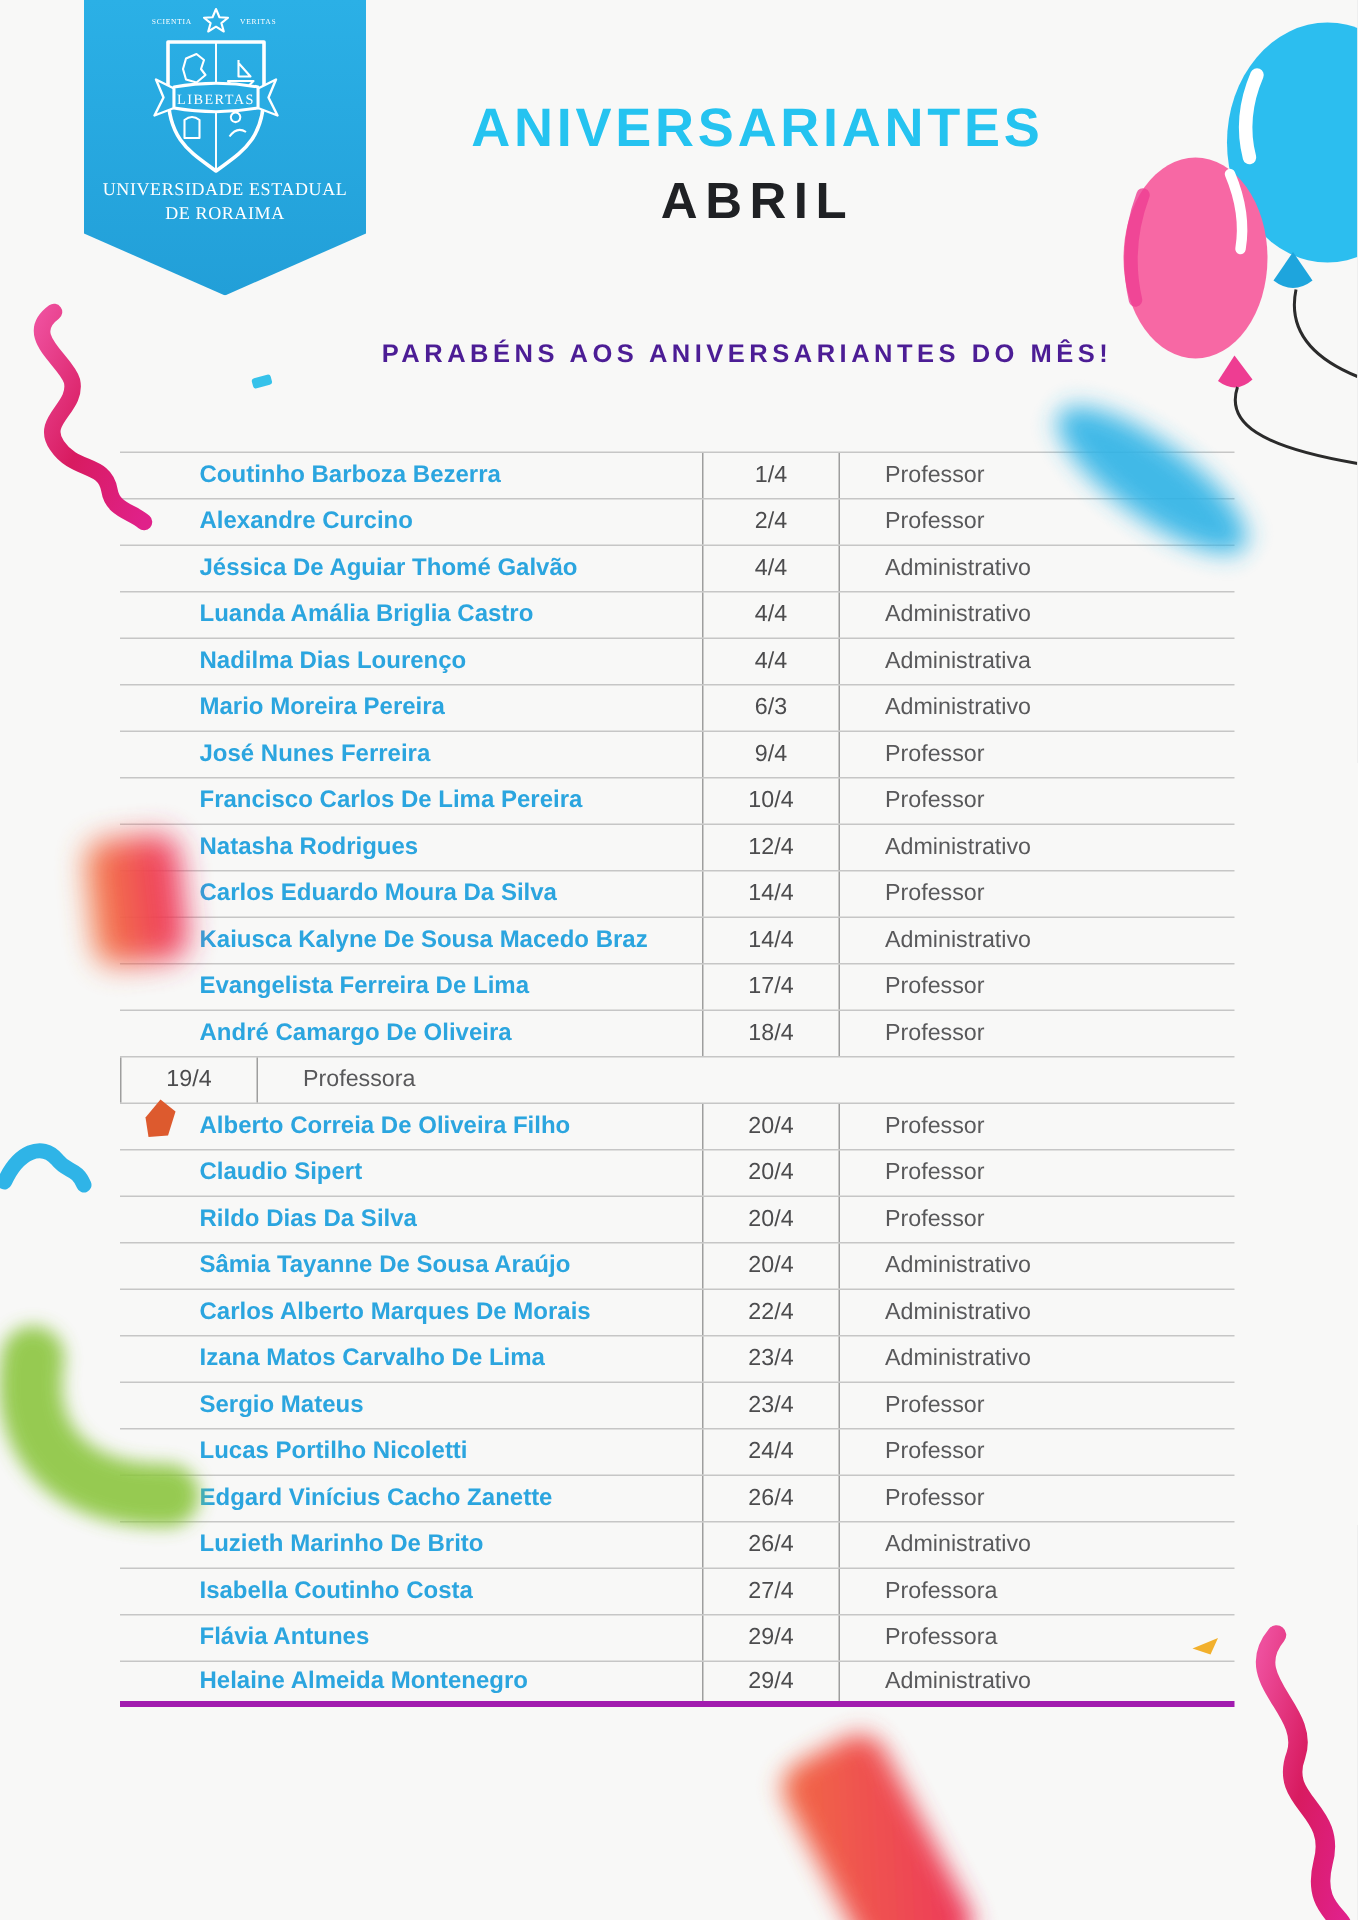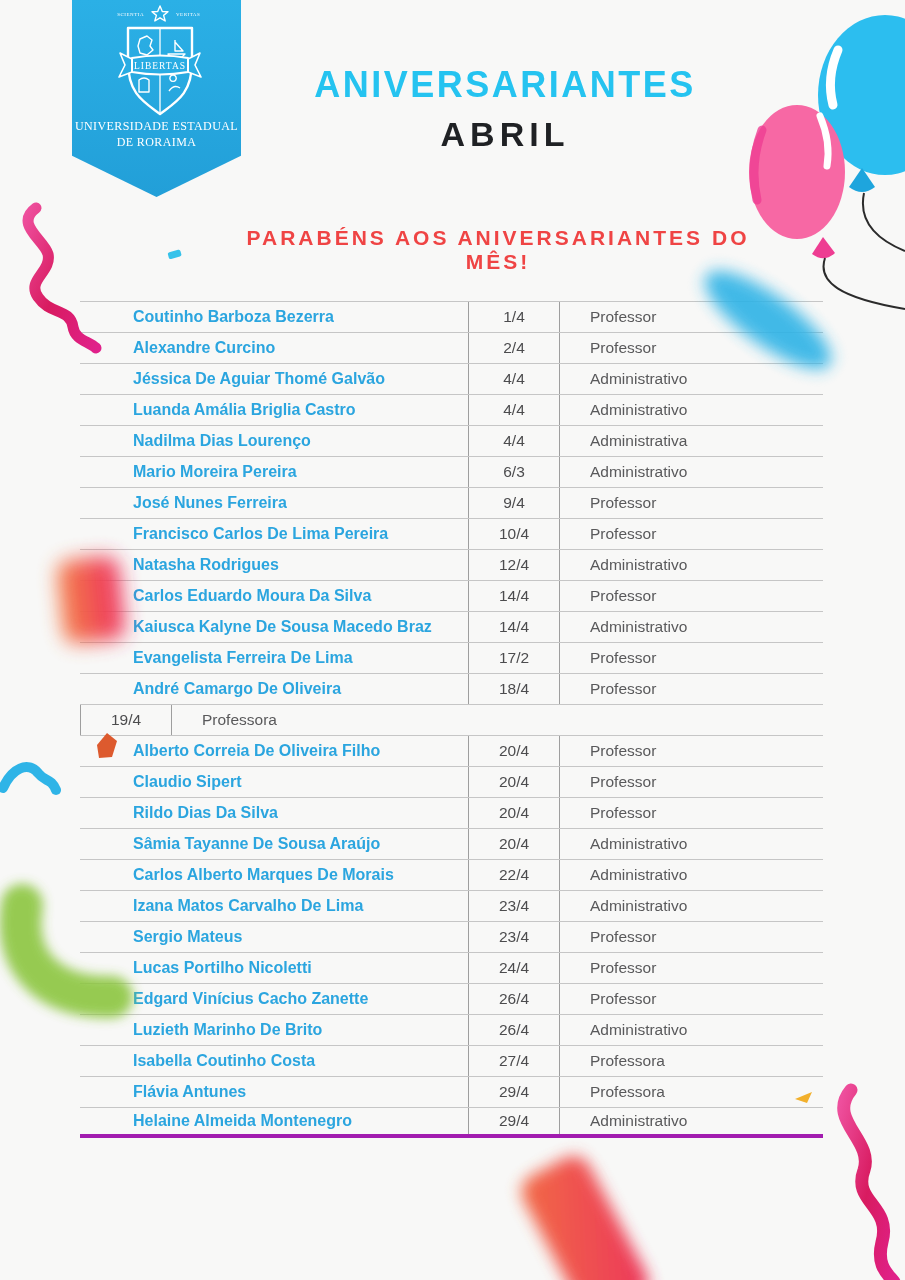--- a/index.html
+++ b/index.html
@@ -4,42 +4,42 @@
 <style>
   * { margin:0; padding:0; box-sizing:border-box; }
   html,body { background:#e9e9e9; }
   .page {
     position:relative; width:905px; height:1280px;
     background:#f8f8f7; overflow:hidden; margin:0 auto;
     font-family:"Liberation Sans", sans-serif;
   }
   
   .banner {
-    position:absolute; left:72px; top:0; width:169px; height:197px;
+    position:absolute; left:56px; top:0; width:188px; height:197px;
     background:linear-gradient(180deg,#2bb0e6 0%,#229fd8 100%);
     clip-path:polygon(0 0,100% 0,100% 79%,50% 100%,0 79%);
   }
   .banner svg.crest { position:absolute; left:28px; top:2px; }
   .org-name {
     position:absolute; top:119px; left:0; width:100%;
     text-align:center; color:#ffffff;
     font-family:"Liberation Serif", serif;
     font-size:12px; line-height:1.3; letter-spacing:.4px;
   }
   
   .title-block { position:absolute; left:255px; top:64px; width:500px; text-align:center; }
   .title-main {
     color:#25c3f0; font-weight:bold; font-size:36px; letter-spacing:2.5px;
   }
   .title-month {
     color:#1f2124; font-weight:bold; font-size:34px; letter-spacing:5px; margin-top:9px;
   }
   .subtitle {
     position:absolute; left:238px; top:226px; width:520px; text-align:center;
-    color:#ef4444; font-weight:bold; font-size:21px; letter-spacing:3px;
+    color:#4c1d95; font-weight:bold; font-size:17px; letter-spacing:3px;
   }
   
   .btable { position:absolute; left:80px; top:301px; width:743px; }
   .brow {
     display:flex; align-items:center; height:31px;
     border-top:1px solid #c6c6c6;
   }
   .brow:last-child { border-bottom:4px solid #a21caf; }
   .cell-name {
     width:388px; padding-left:53px;
@@ -160,21 +160,21 @@
     </div>
 
     <div class="brow">
       <div class="cell-name">Kaiusca Kalyne De Sousa Macedo Braz</div>
       <div class="cell-date">14/4</div>
       <div class="cell-role">Administrativo</div>
     </div>
 
     <div class="brow">
       <div class="cell-name">Evangelista Ferreira De Lima</div>
-      <div class="cell-date">17/2</div>
+      <div class="cell-date">17/4</div>
       <div class="cell-role">Professor</div>
     </div>
 
     <div class="brow">
       <div class="cell-name">André Camargo De Oliveira</div>
       <div class="cell-date">18/4</div>
       <div class="cell-role">Professor</div>
     </div>
 
     <div class="brow">

